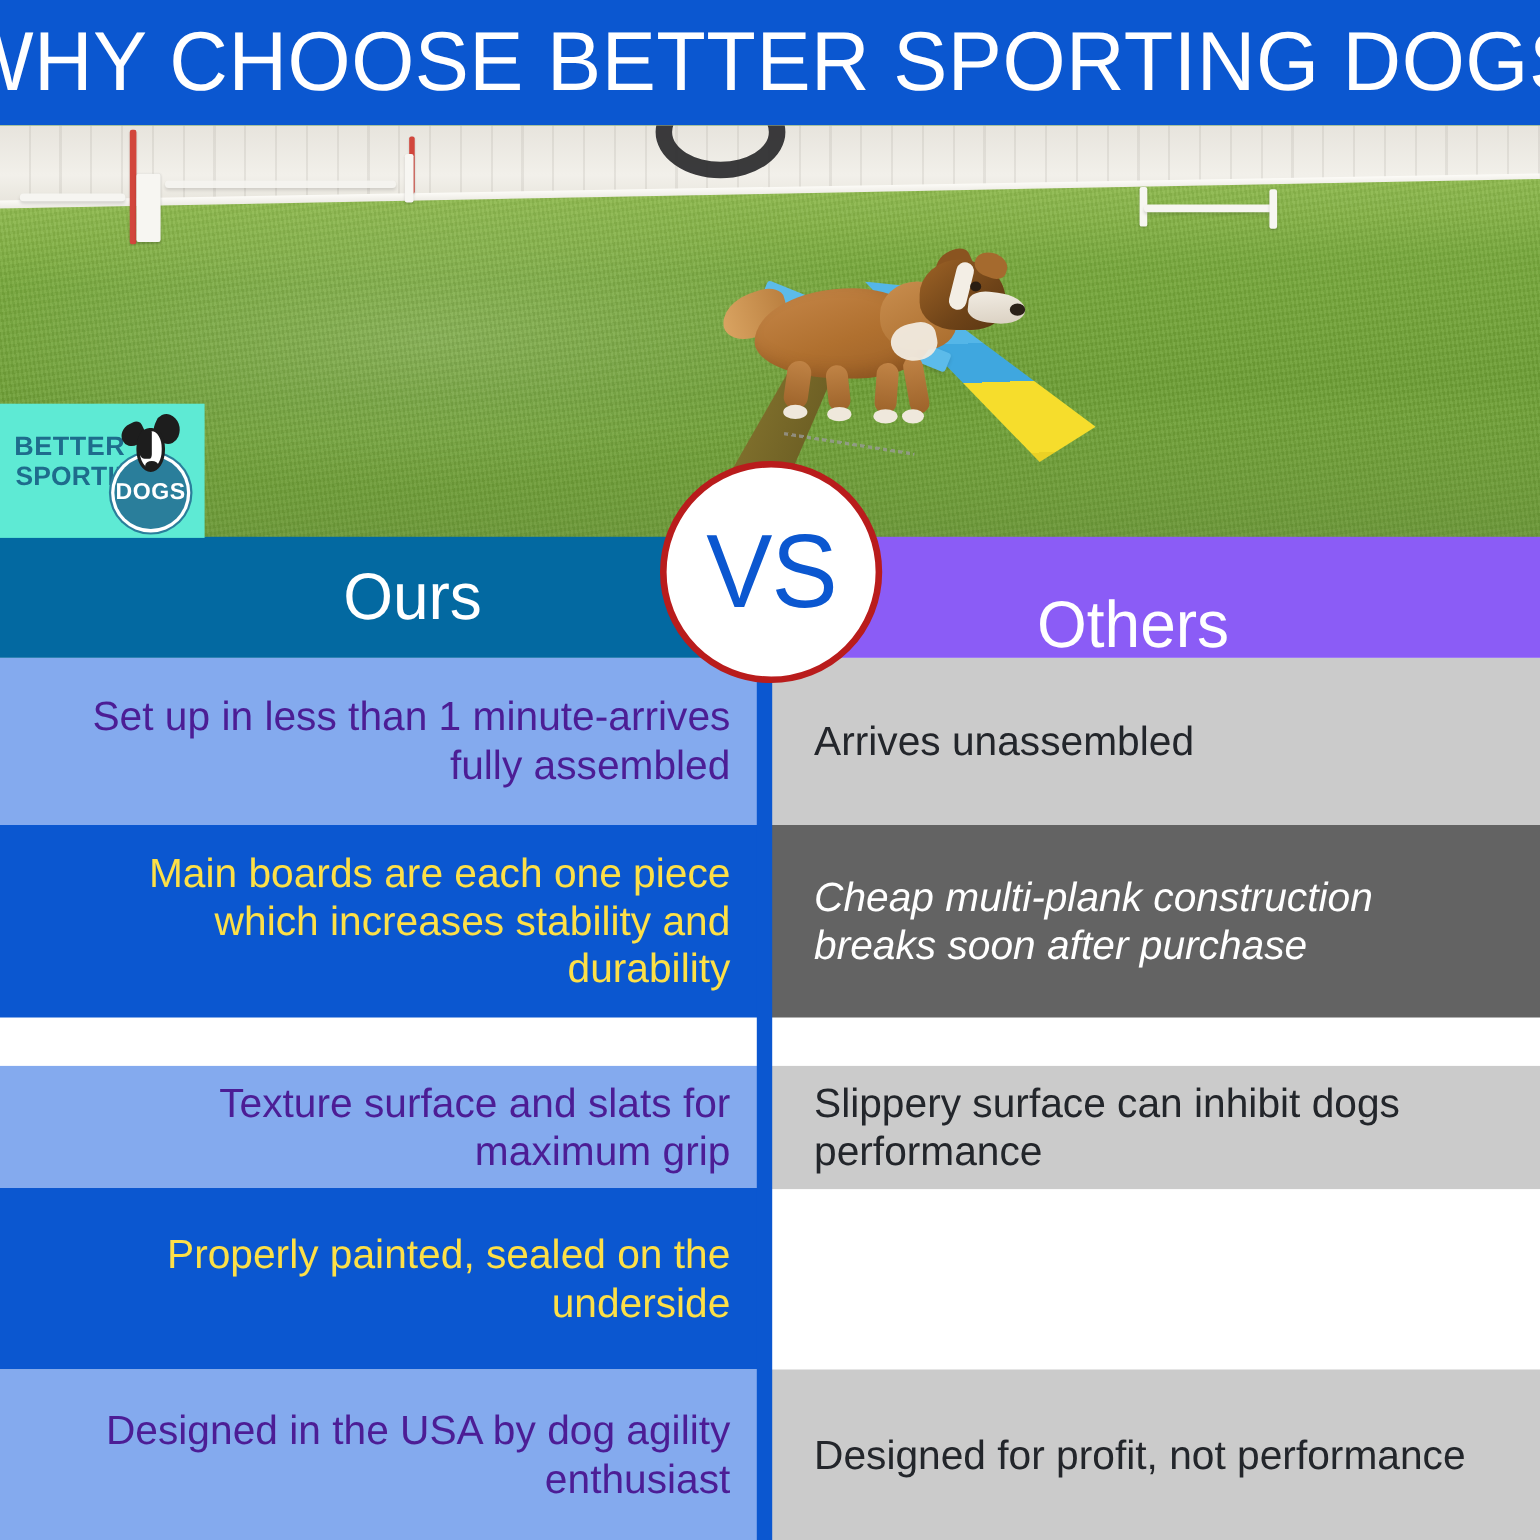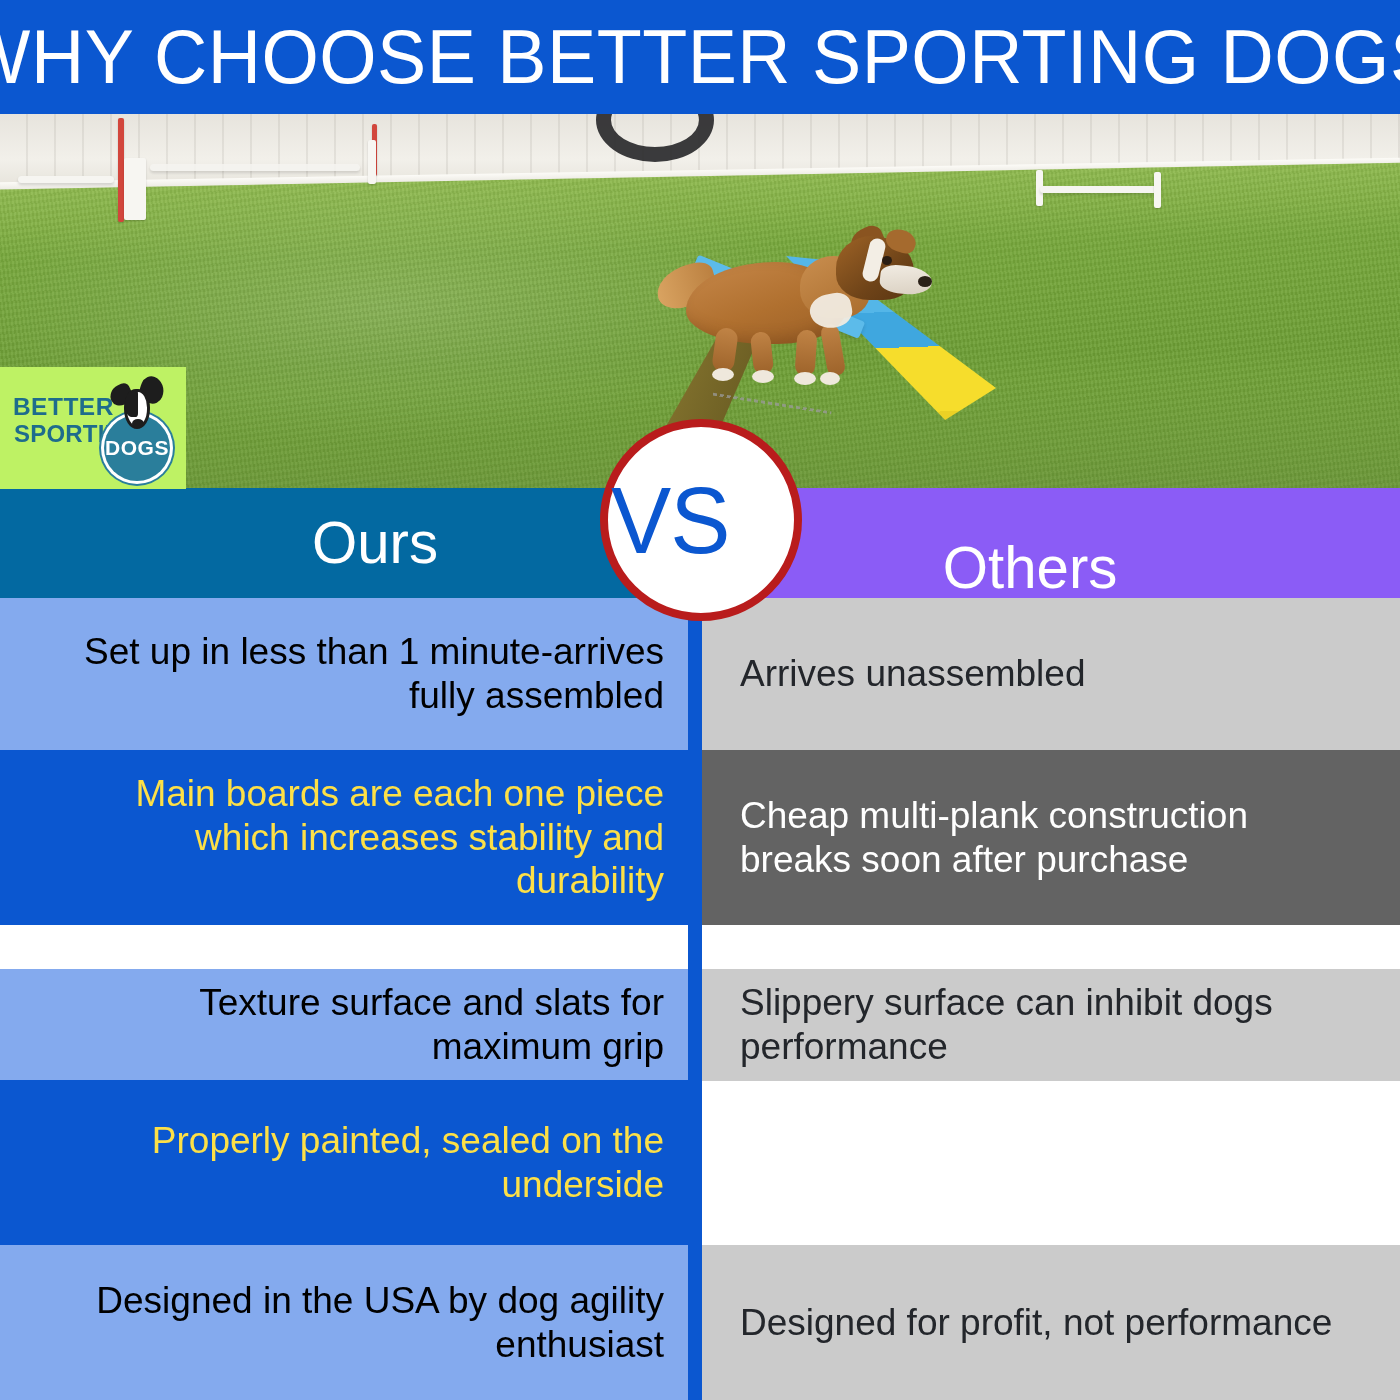--- a/index.html
+++ b/index.html
@@ -160,21 +160,21 @@
     position:absolute; background:linear-gradient(180deg,#C08345,#9D632A);
     border-radius:12px;
   }
   .d-paw{
     position:absolute; background:#EFE8DC; border-radius:50%;
   }
 
   
   .logo-box{
     position:absolute; left:0; top:367px; width:186px; height:122px;
-    background:#bef264; display:flex; align-items:center; z-index:6;
+    background:#5eead4; display:flex; align-items:center; z-index:6;
   }
   .logo-inner{ position:relative; width:186px; height:122px; }
   .logo-text{
     position:absolute; left:14px; top:28px; width:110px;
     color:#1E6C8C; font-weight:bold; line-height:1.0;
     font-family:"Liberation Sans", sans-serif;
   }
   .logo-l1{ font-size:24px; letter-spacing:0.5px; transform:scaleX(1.02); display:block; }
   .logo-l2{ font-size:24px; letter-spacing:0.2px; display:block; margin-top:3px; }
   .logo-circle{
@@ -226,22 +226,22 @@
     padding-left:240px;
   }
   .head-label{
     color:#ffffff; font-size:60px; font-weight:300; line-height:1;
     transform:scaleX(0.97); white-space:nowrap;
   }
 
   
   .vs-badge{
     position:absolute; left:600px; top:419px; width:202px; height:202px;
-    border-radius:50%; background:#ffffff; border:8px solid #b91c1c;
-    display:flex; align-items:center; justify-content:flex-start; z-index:7;
+    border-radius:50%; background:#ffffff; border:6px solid #b91c1c;
+    display:flex; align-items:center; justify-content:center; z-index:7;
   }
   .vs-text{
     color:#0B57D0; font-size:95px; font-weight:400; letter-spacing:-1px;
     line-height:1; transform:scaleX(0.95);
   }
   .vs-stem{
     position:absolute; left:688px; top:598px; width:14px; height:802px;
     background:#0B57D0; z-index:5;
   }
 
@@ -257,24 +257,24 @@
     left:0; width:690px; justify-content:flex-end;
     text-align:right; padding:0 26px 0 40px;
   }
   .cell-left.wide{ width:700px; padding-right:36px; }
   .cell-right{
     left:700px; width:700px; justify-content:flex-start;
     text-align:left; padding:0 40px 0 40px;
   }
   .txt{ display:block; }
 
-  .lt-blue{ background:#84AAEE; color:#000000; }
+  .lt-blue{ background:#84AAEE; color:#4c1d95; }
   .dk-blue{ background:#0B57D0; color:#fde047; }
   .lt-gray{ background:#CBCBCB; color:#23262B; }
-  .dk-gray{ background:#636363; color:#ffffff; }
+  .dk-gray{ background:#636363; color:#ffffff;font-style:italic; }
 </style>
 </head>
 <body>
 
 <div class="page">
 
   <div class="header-bar">
     <div class="header-title">WHY CHOOSE BETTER SPORTING DOGS</div>
   </div>
 

